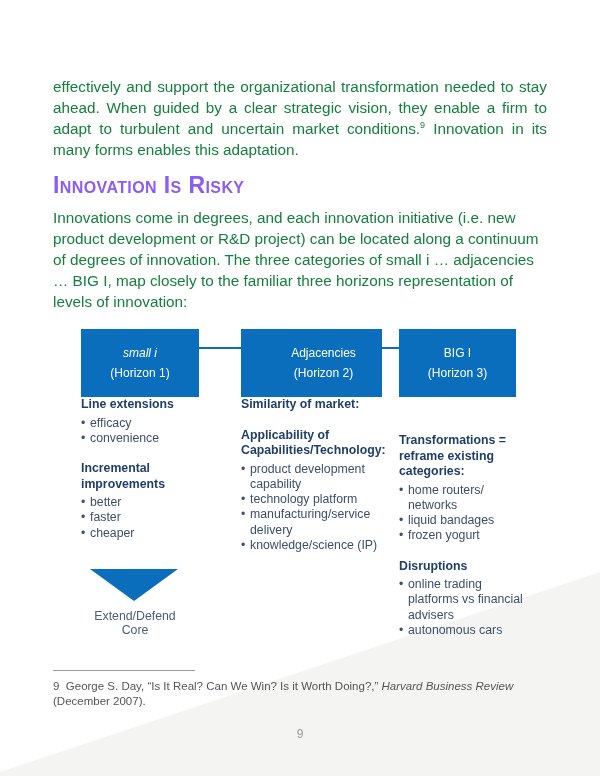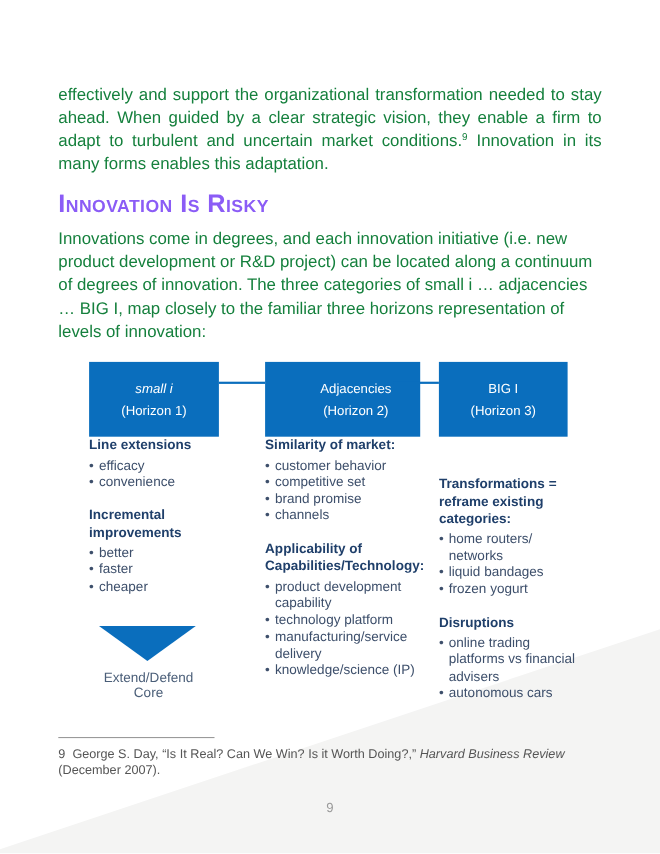--- a/index.html
+++ b/index.html
@@ -128,26 +128,20 @@
         <li>better</li>
         <li>faster</li>
         <li>cheaper</li>
       </ul>
     </div>
   </div>
 
   <div class="col col-2">
     <div class="group">
       <h4>Similarity of market:</h4>
-      <ul>
-        <li>customer behavior</li>
-        <li>competitive set</li>
-        <li>brand promise</li>
-        <li>channels</li>
-      </ul>
     </div>
     <div class="group">
       <h4>Applicability of Capabilities/Technology:</h4>
       <ul>
         <li>product development capability</li>
         <li>technology platform</li>
         <li>manufacturing/service delivery</li>
         <li>knowledge/science (IP)</li>
       </ul>
     </div>

